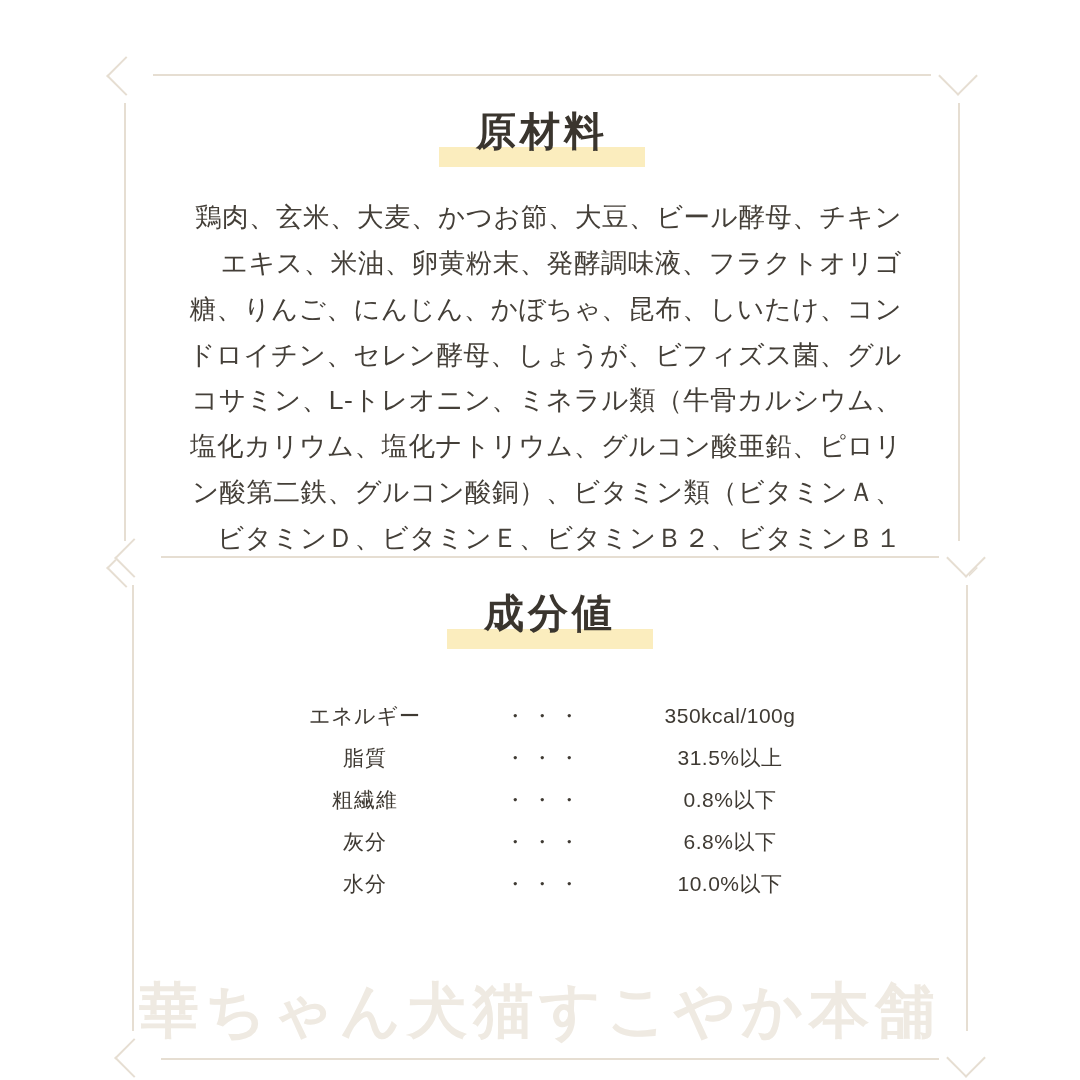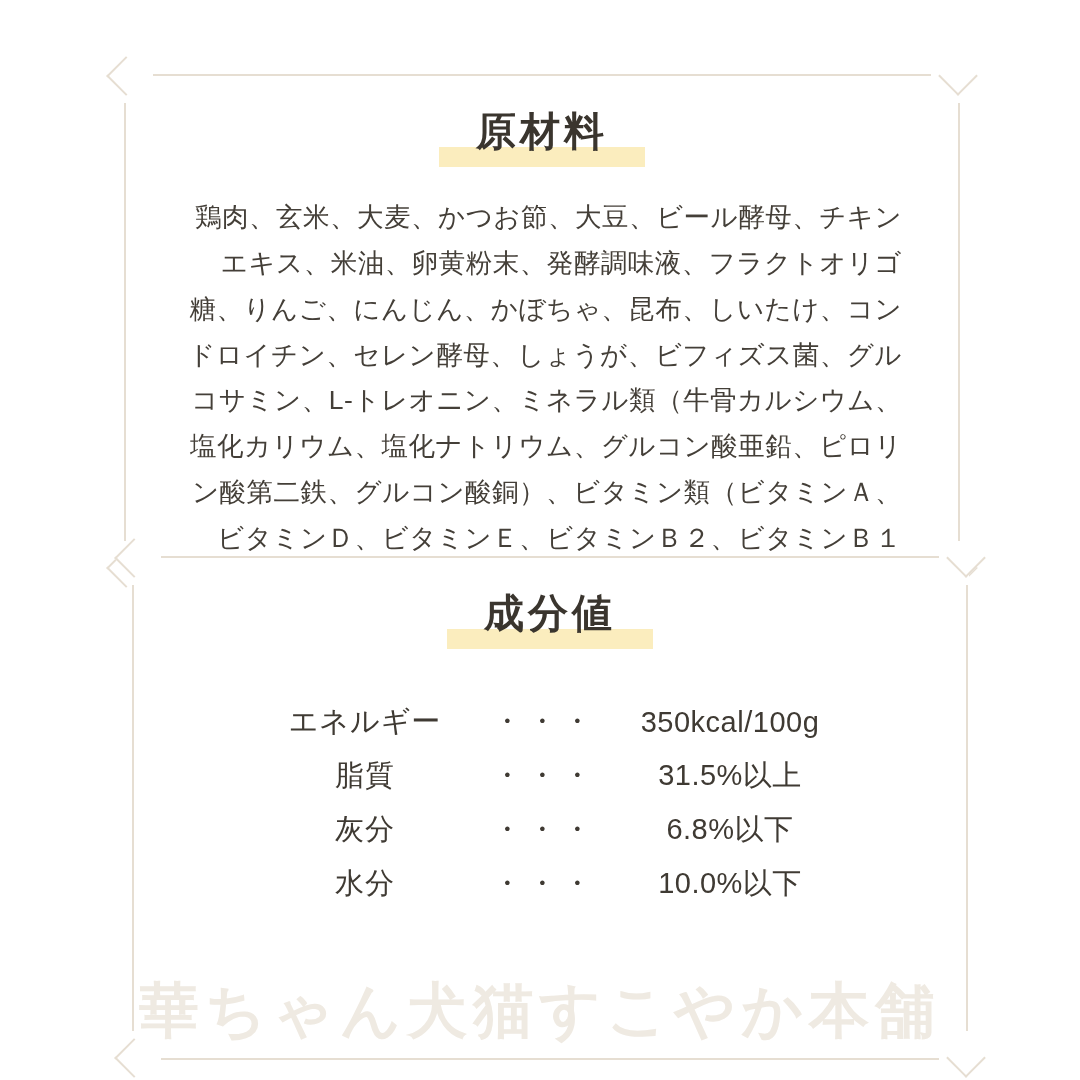--- a/index.html
+++ b/index.html
@@ -106,21 +106,21 @@
   }
 
   
   .nutrition-table {
     margin: 52px auto 0 auto;
     width: 620px;
     border-collapse: collapse;
   }
   .nutrition-table td {
     padding: 7px 0;
-    font-size: 29px;
+    font-size: 21px;
     color: #3f3a33;
     vertical-align: middle;
   }
   .nut-label {
     width: 250px;
     text-align: center;
     letter-spacing: 1px;
     font-weight: normal;
   }
   .nut-dots {
@@ -196,20 +196,25 @@
             <td class="nut-label">エネルギー</td>
             <td class="nut-dots">・・・</td>
             <td class="nut-value">350kcal/100g</td>
           </tr>
           <tr>
             <td class="nut-label">脂質</td>
             <td class="nut-dots">・・・</td>
             <td class="nut-value">31.5%以上</td>
           </tr>
           <tr>
+            <td class="nut-label">粗繊維</td>
+            <td class="nut-dots">・・・</td>
+            <td class="nut-value">0.8%以下</td>
+          </tr>
+          <tr>
             <td class="nut-label">灰分</td>
             <td class="nut-dots">・・・</td>
             <td class="nut-value">6.8%以下</td>
           </tr>
           <tr>
             <td class="nut-label">水分</td>
             <td class="nut-dots">・・・</td>
             <td class="nut-value">10.0%以下</td>
           </tr>
         </tbody>

